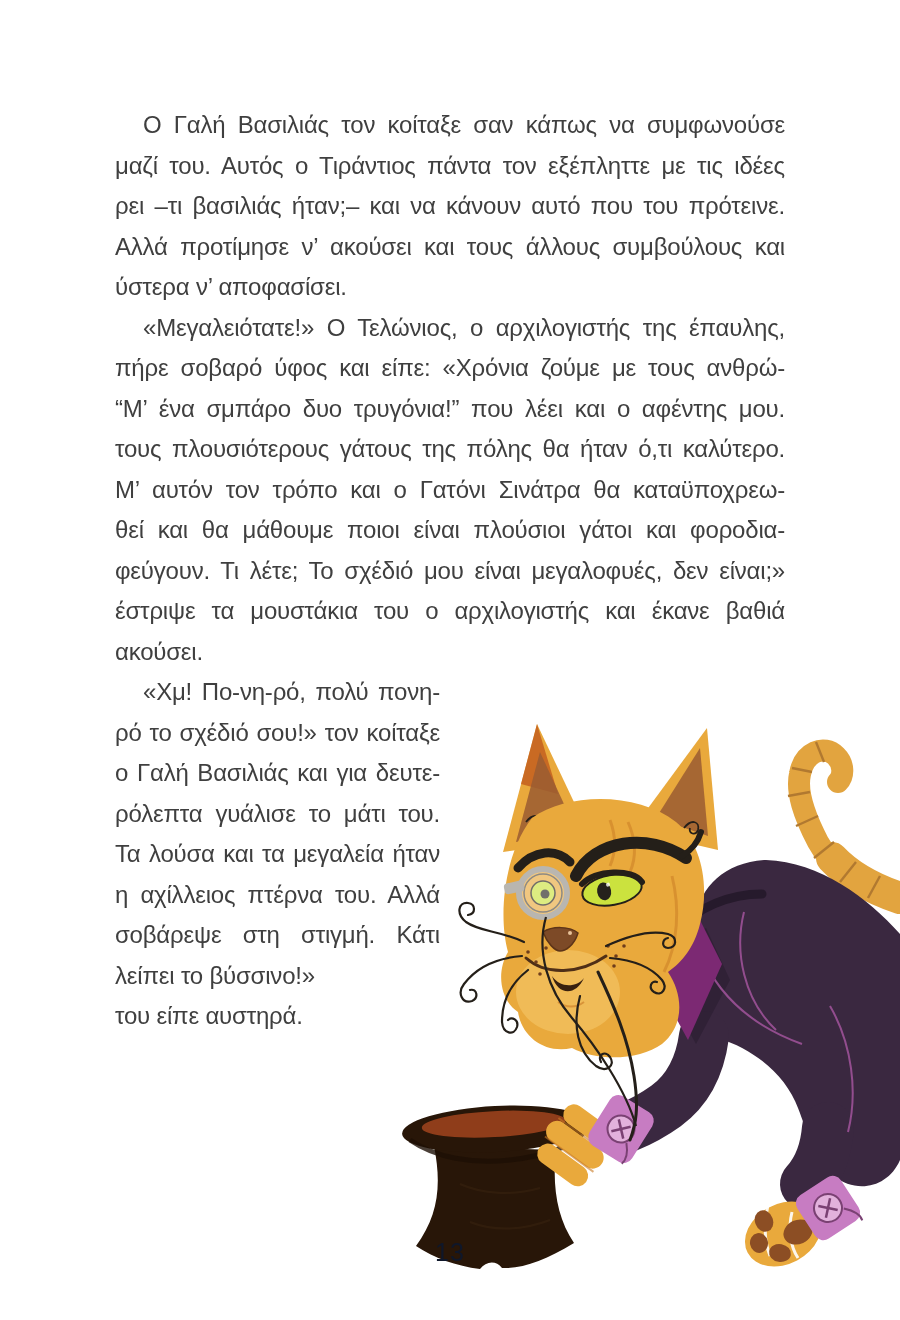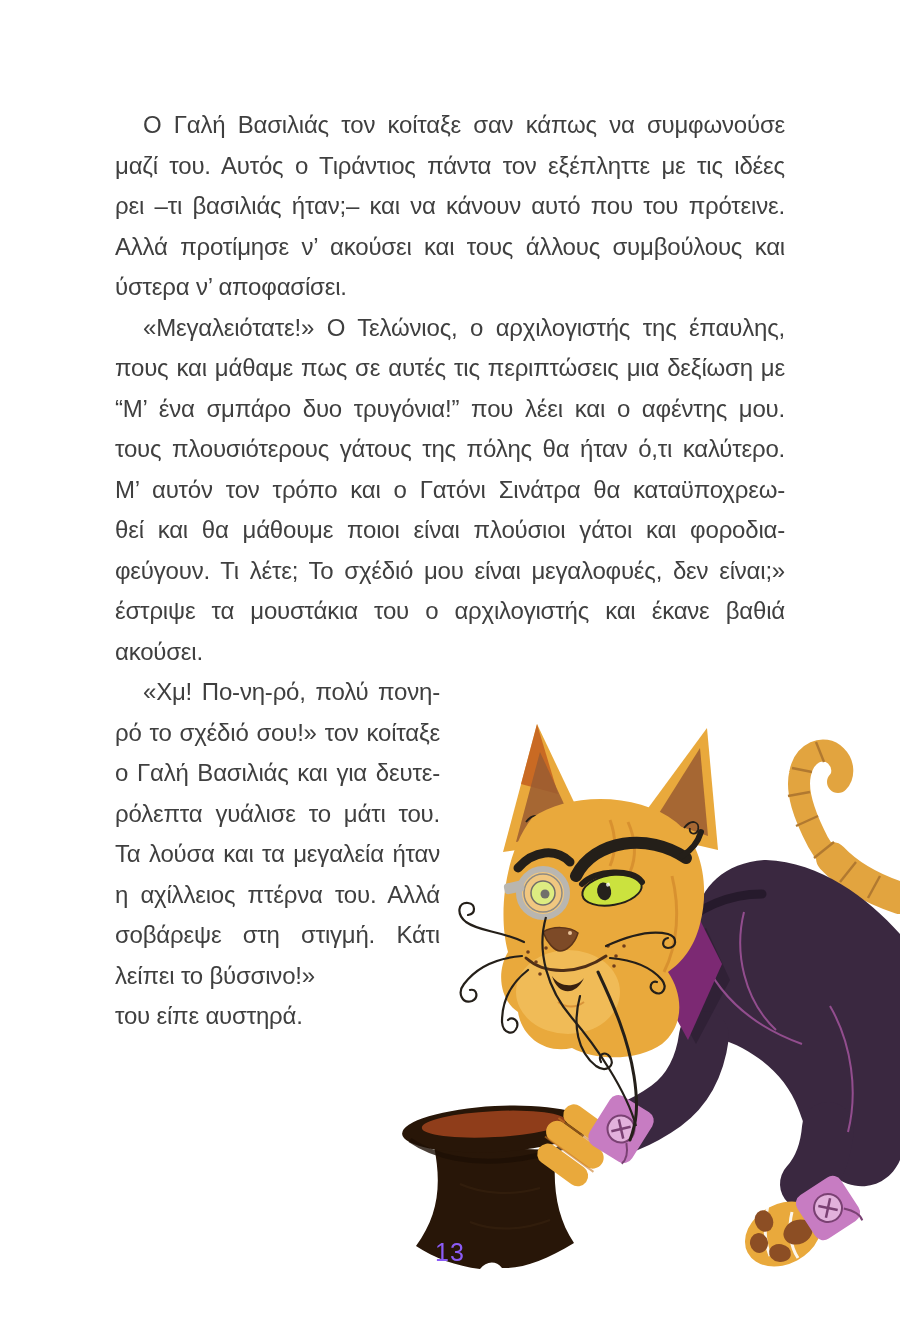--- a/index.html
+++ b/index.html
@@ -15,37 +15,37 @@
   }
   .tline{
     height:40.5px;text-align:justify;text-align-last:justify;
     text-justify:inter-word;white-space:nowrap;
   }
   .tline.narrow{width:325px;}
   .tline.end{text-align:center;text-align-last:left;}
   .tline.indent{text-indent:28px;}
   #page-number{
     position:absolute;left:0;top:1238px;width:900px;text-align:center;
-    font-size:25px;color:#8b5cf6;letter-spacing:1px;
+    font-size:25px;color:#0f172a;letter-spacing:1px;
   }
   #cat-illustration{position:absolute;left:400px;top:700px;width:500px;height:600px;}
 </style>
 </head>
 <body>
 
 <div class="sheet">
 
   <div id="text-flow">
       <div class="tline indent">Ο Γαλή Βασιλιάς τον κοίταξε σαν κάπως να συμφωνούσε</div>
       <div class="tline">μαζί του. Αυτός ο Τιράντιος πάντα τον εξέπληττε με τις ιδέες</div>
       <div class="tline">ρει –τι βασιλιάς ήταν;– και να κάνουν αυτό που του πρότεινε.</div>
       <div class="tline">Αλλά προτίμησε ν’ ακούσει και τους άλλους συμβούλους και</div>
       <div class="tline end">ύστερα ν’ αποφασίσει.</div>
       <div class="tline indent">«Μεγαλειότατε!» Ο Τελώνιος, ο αρχιλογιστής της έπαυλης,</div>
-      <div class="tline">πους και μάθαμε πως σε αυτές τις περιπτώσεις μια δεξίωση με</div>
+      <div class="tline">πήρε σοβαρό ύφος και είπε: «Χρόνια ζούμε με τους ανθρώ-</div>
       <div class="tline">“Μ’ ένα σμπάρο δυο τρυγόνια!” που λέει και ο αφέντης μου.</div>
       <div class="tline">τους πλουσιότερους γάτους της πόλης θα ήταν ό,τι καλύτερο.</div>
       <div class="tline">Μ’ αυτόν τον τρόπο και ο Γατόνι Σινάτρα θα καταϋποχρεω-</div>
       <div class="tline">θεί και θα μάθουμε ποιοι είναι πλούσιοι γάτοι και φοροδια-</div>
       <div class="tline">φεύγουν. Τι λέτε; Το σχέδιό μου είναι μεγαλοφυές, δεν είναι;»</div>
       <div class="tline">έστριψε τα μουστάκια του ο αρχιλογιστής και έκανε βαθιά</div>
       <div class="tline end">ακούσει.</div>
       <div class="tline narrow indent">«Χμ! Πο-νη-ρό, πολύ πονη-</div>
       <div class="tline narrow">ρό το σχέδιό σου!» τον κοίταξε</div>
       <div class="tline narrow">ο Γαλή Βασιλιάς και για δευτε-</div>

